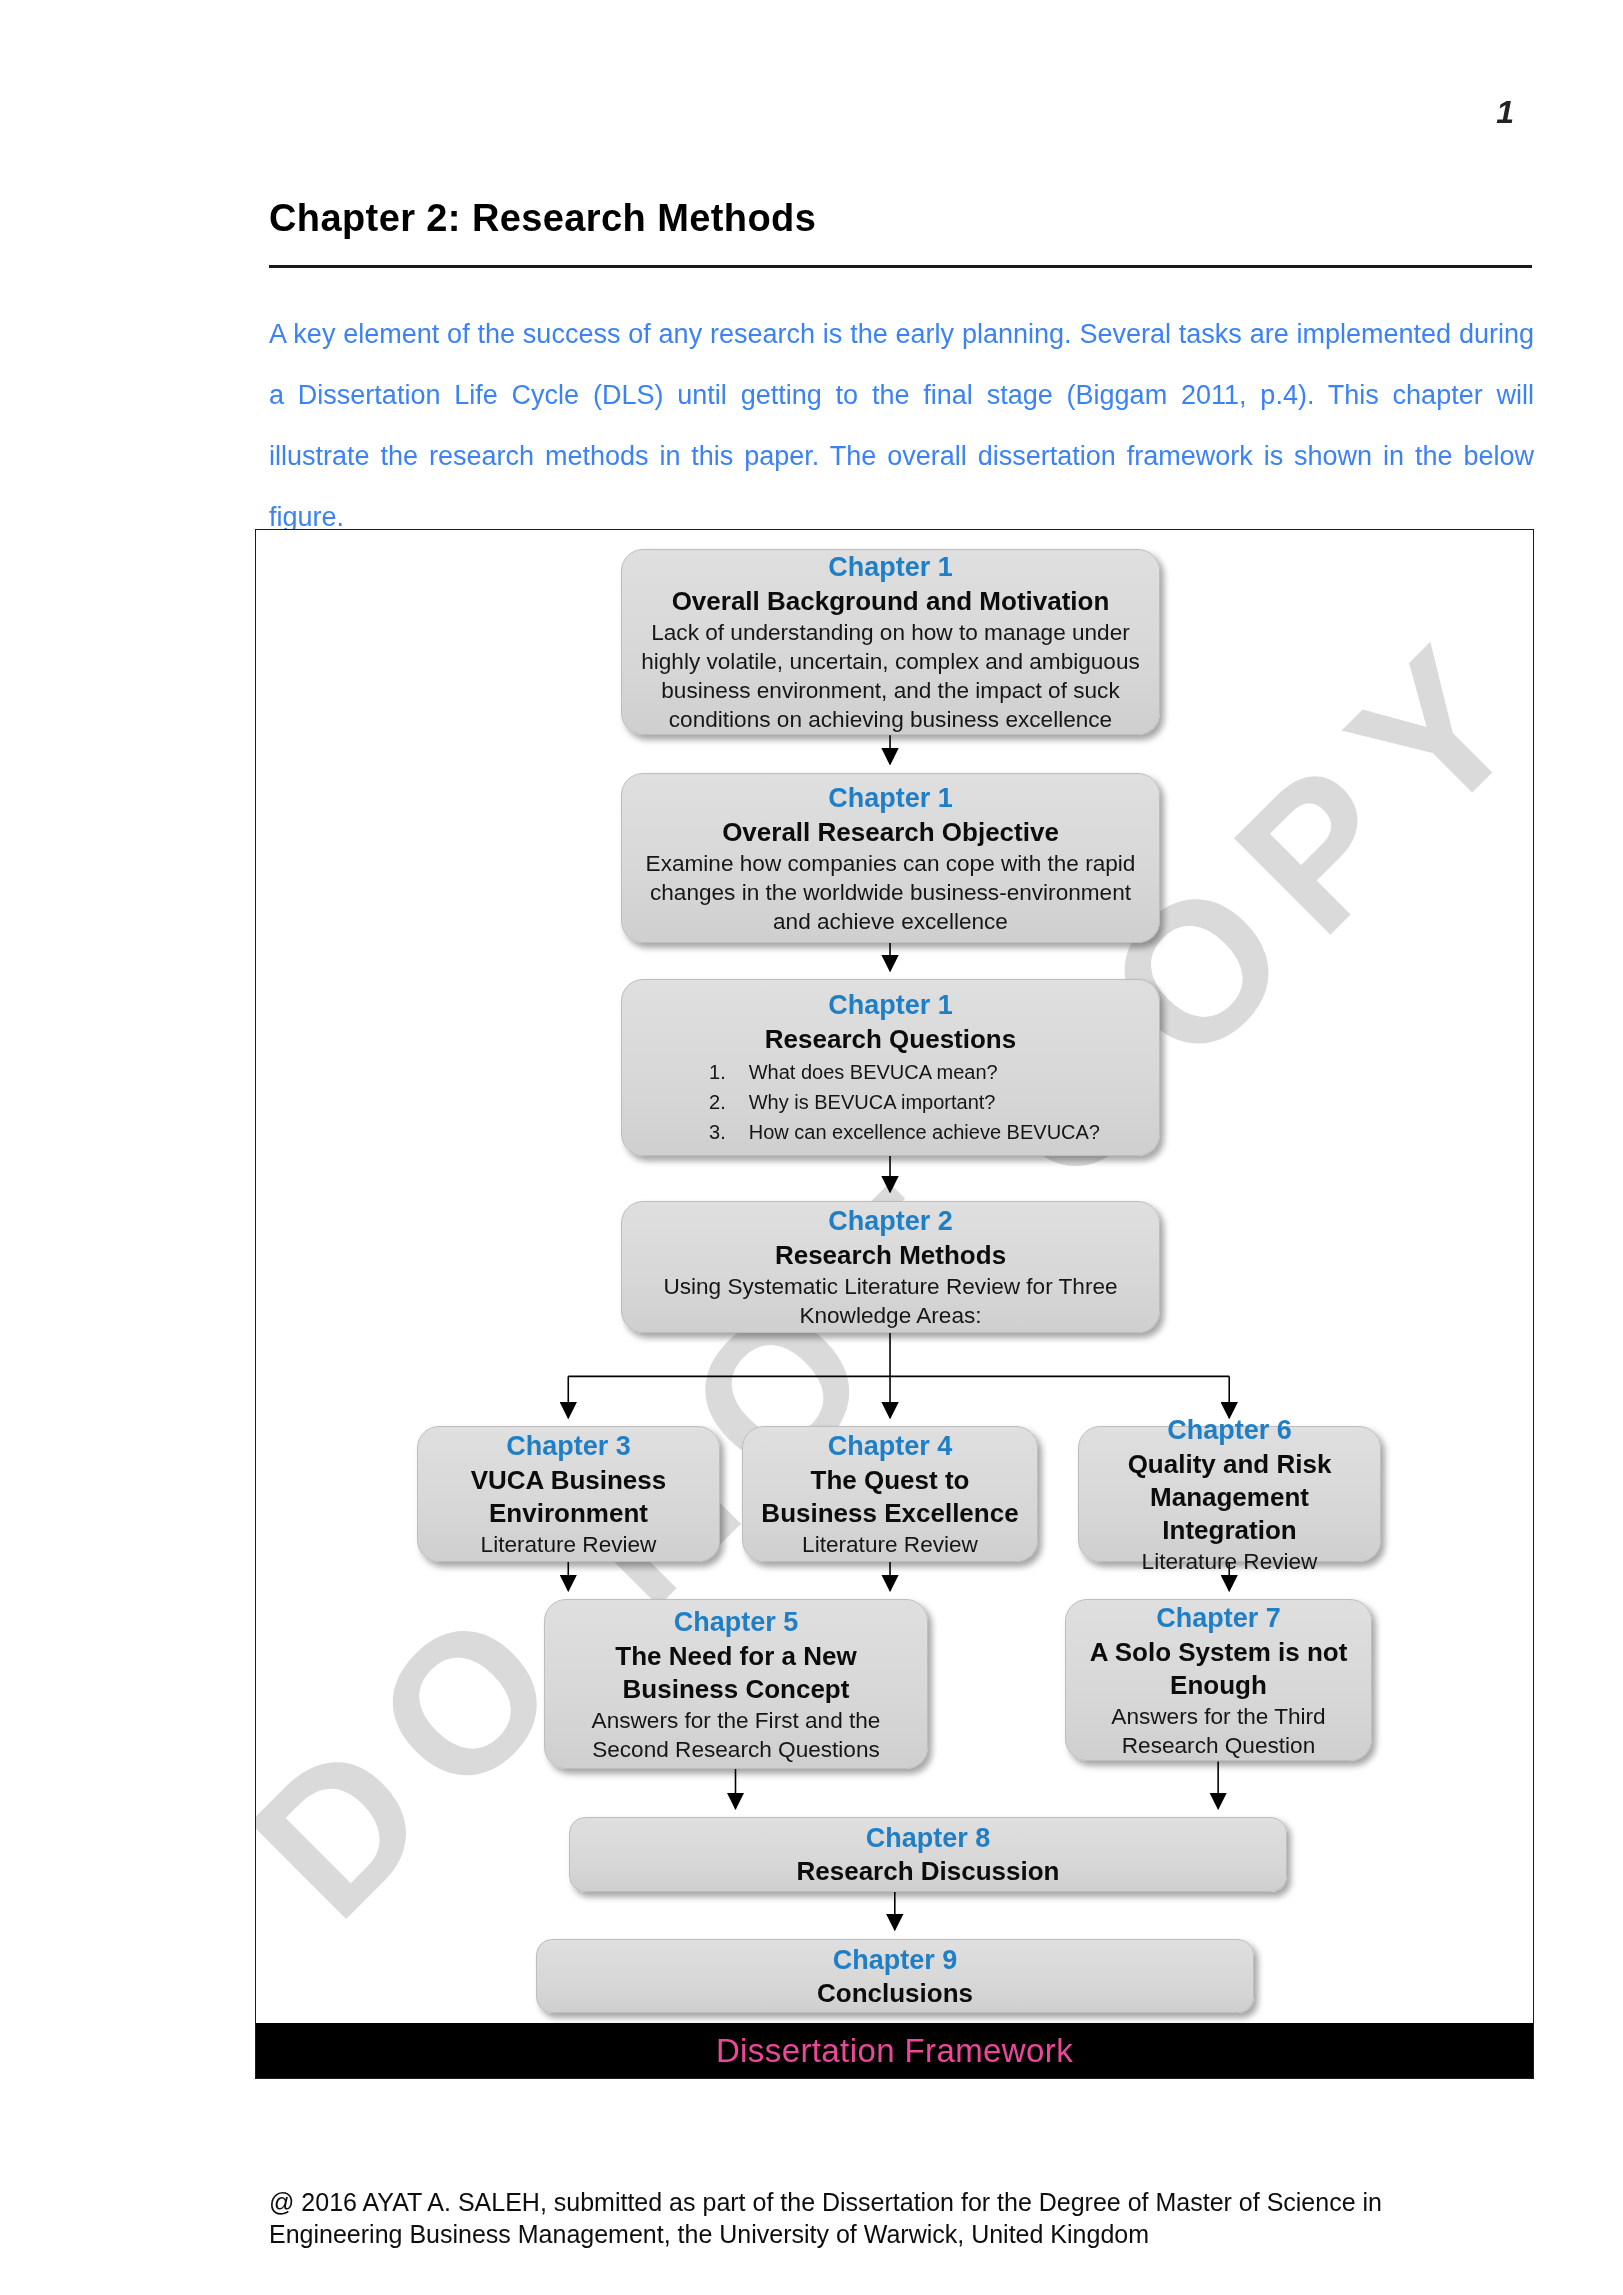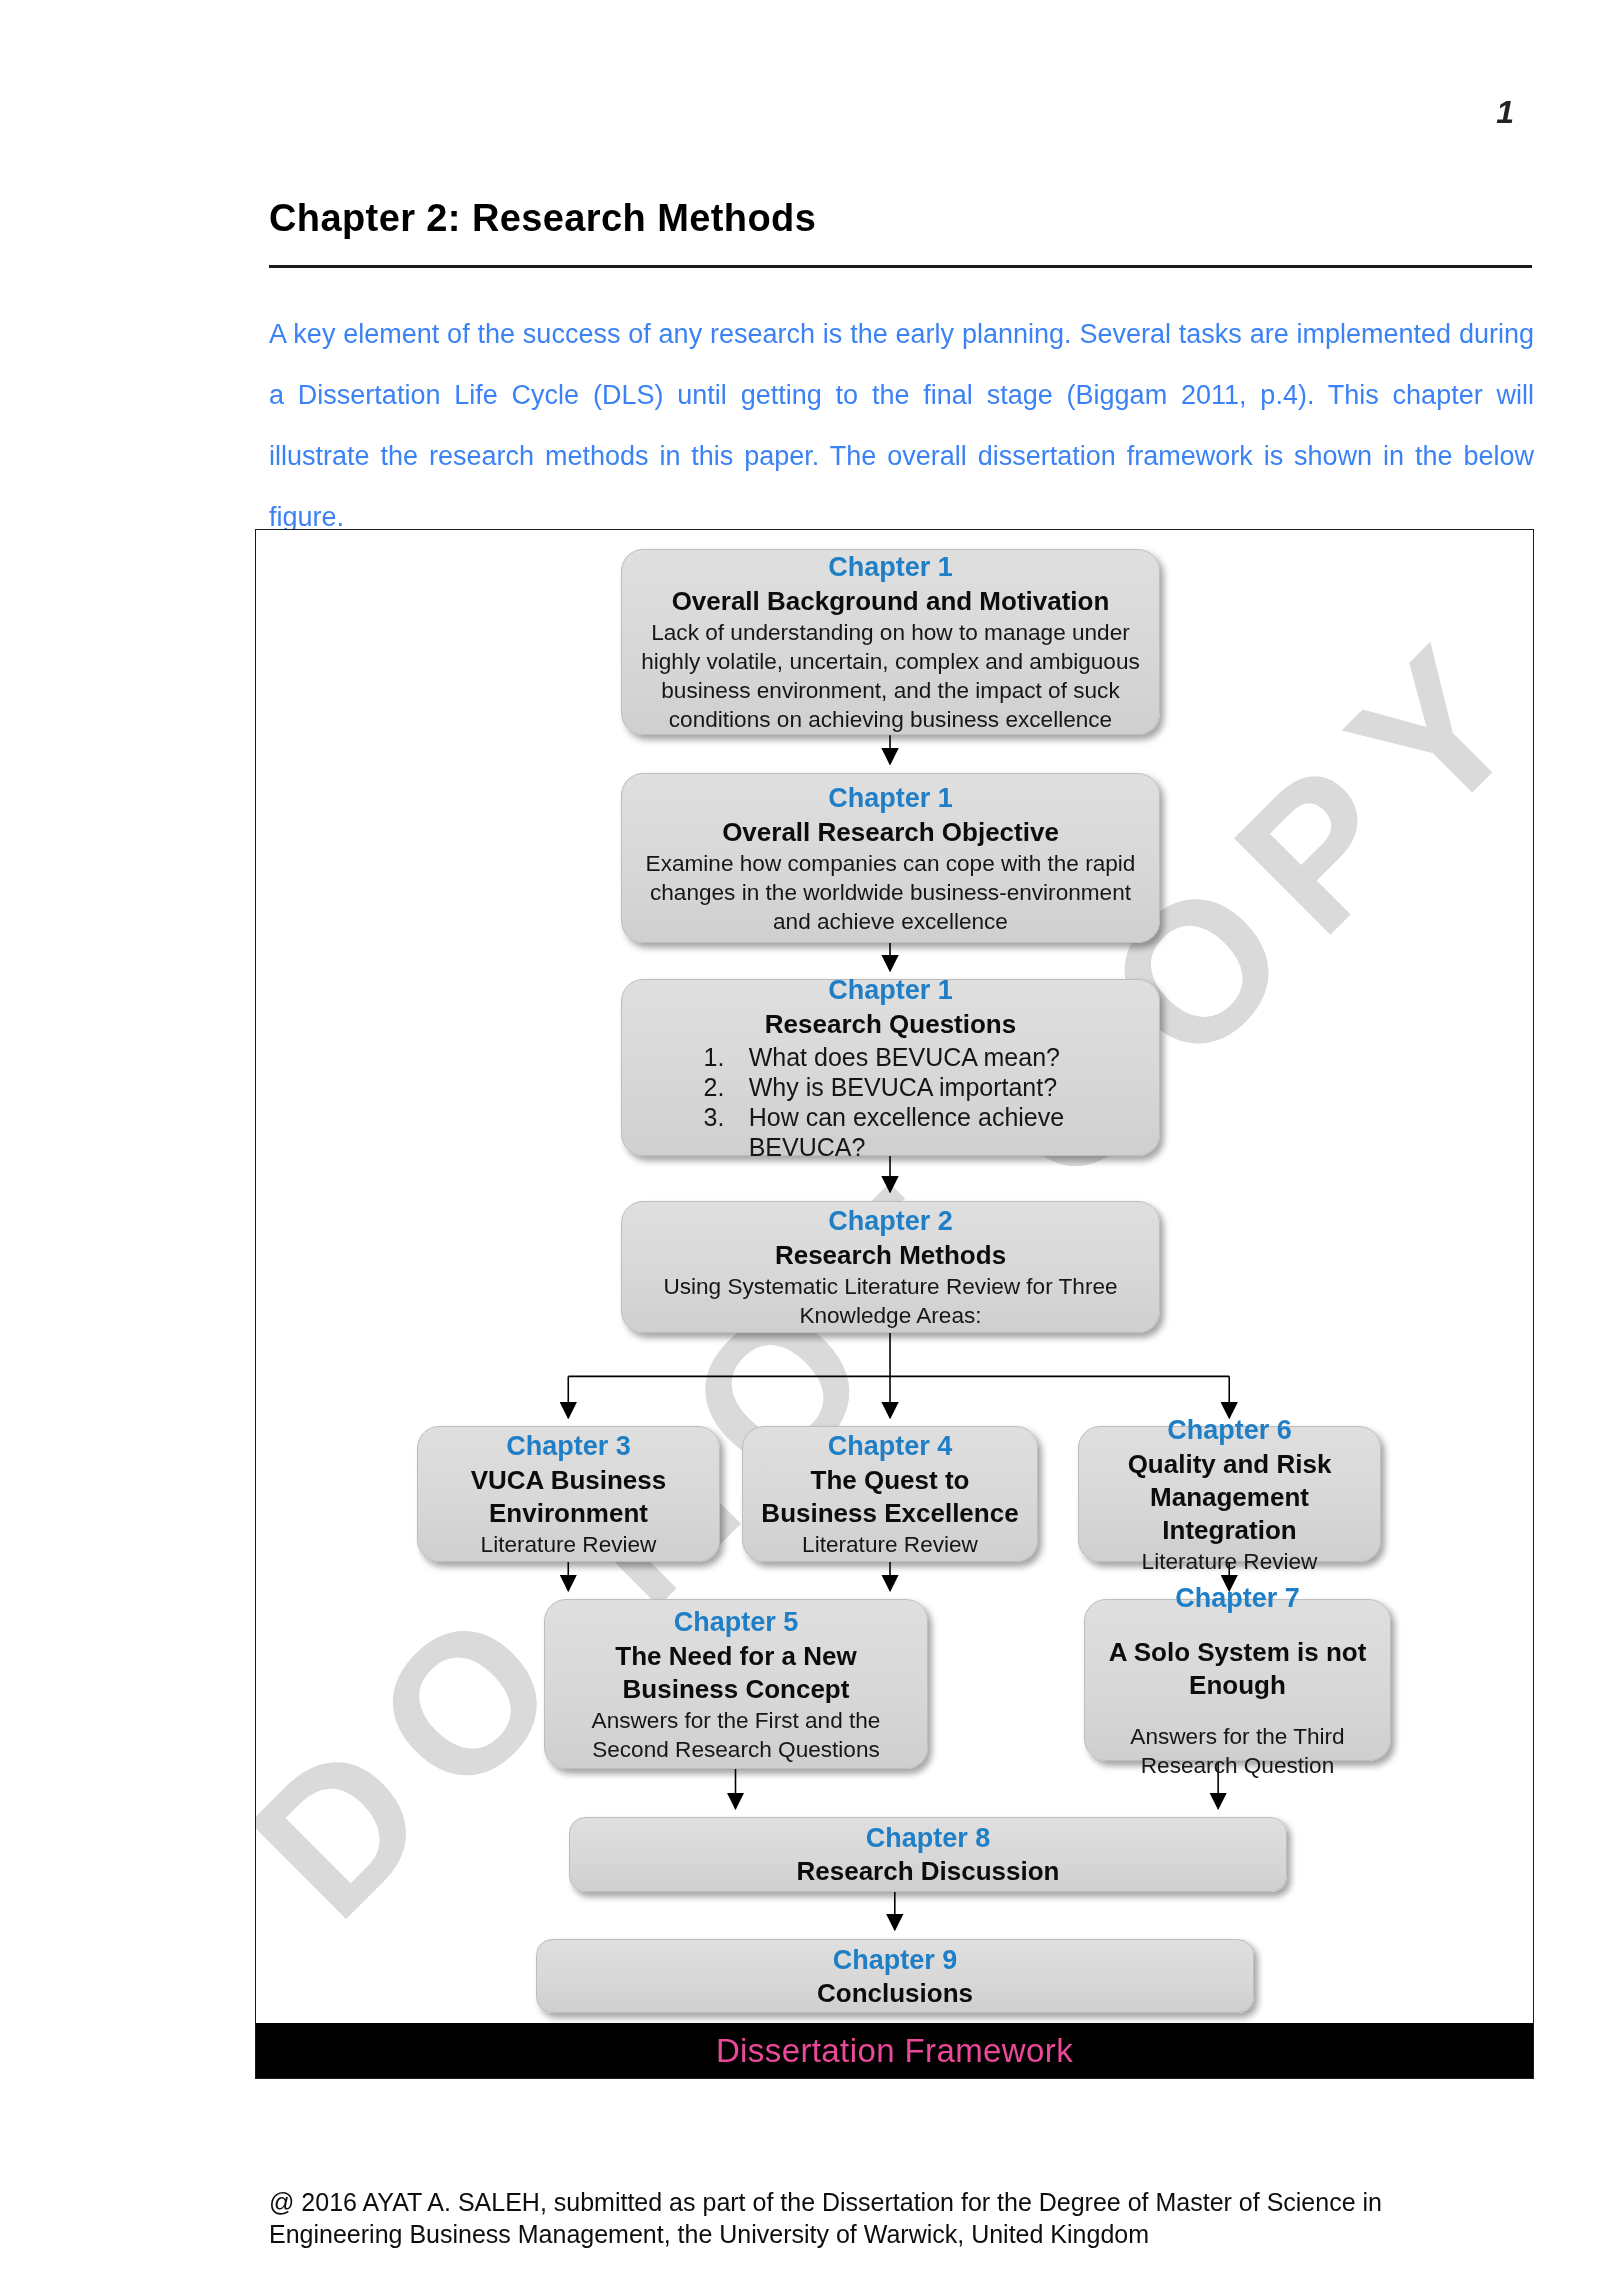--- a/index.html
+++ b/index.html
@@ -53,34 +53,34 @@
     border: 0.8px solid #bdbdbd;
     border-radius: 22px;
     box-shadow: 4px 4.8px 6.3px rgba(0,0,0,0.35);
     display: flex; flex-direction: column; align-items: center; justify-content: center;
     text-align: center; padding: 6.3px 14.3px;
   }
   .fbox .chapter { color: var(--accent); font-weight: bold; font-size: 27px; line-height: 35px; }
   .fbox .btitle  { color: #0c0c0c; font-weight: bold; font-size: 26px; line-height: 33px; }
   .fbox .bbody   { color: #161616; font-size: 22.6px; line-height: 29px; font-weight: 400; }
   .fbox ol {
-    text-align: left; font-size: 25px; line-height: 30px; color: #161616;
+    text-align: left; font-size: 20px; line-height: 30px; color: #161616;
     margin: 1.6px 0 0 0; padding-left: 95px; align-self: stretch;
   }
   .fbox ol li { padding-left: 17.4px; }
   
   .b-rbm { left: 365px; top:   19px; width: 539px; height: 186px; }
   .b-oro { left: 365px; top:  243px; width: 539px; height: 170px; }
   .b-rq  { left: 365px; top:  449px; width: 539px; height: 177px; }
   .b-rm  { left: 365px; top:  671px; width: 539px; height: 132px; }
   .b-ch3 { left: 161px; top: 896px; width: 303px; height: 136px; }
   .b-ch4 { left: 486px; top: 896px; width: 296px; height: 136px; }
   .b-ch6 { left:822px; top: 896px; width: 303px; height: 136px; }
   .b-ch5 { left: 288px; top: 1069px; width: 384px; height: 170px; }
-  .b-ch7 { left:828px; top: 1069px; width: 307px; height: 162px; gap: 20px; }
+  .b-ch7 { left:809px; top: 1069px; width: 307px; height: 162px; }
   .b-ch8 { left: 280px; top: 1287px; width: 718px; height:  75px; border-radius: 16px; padding: 1.6px 8px; margin-left: 33px; }
   .b-ch9 { left: 280px; top: 1409px; width: 718px; height:  74px; border-radius: 16px; padding: 1px 8px; }
   .b-ch8 .chapter, .b-ch9 .chapter { line-height: 33px; }
   .b-ch8 .btitle,  .b-ch9 .btitle  { line-height: 32px; }
   .caption-bar {
     position: absolute; left: 0; bottom: 0; width: 100%; height: 55px;
     background: #000; z-index: 3;
     display: flex; align-items: center; justify-content: center;
   }
   .caption-bar .caption { color: #ec4899; font-size: 33px; font-weight: 400; letter-spacing: 0.4px; }

